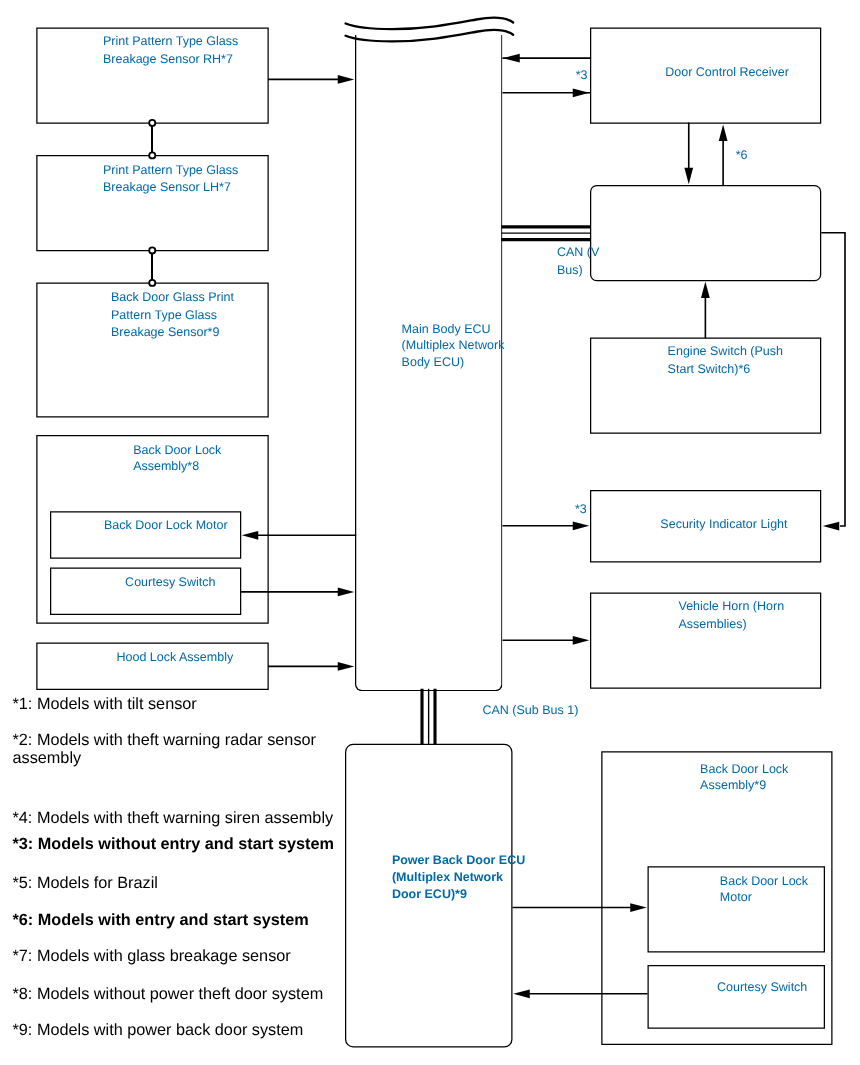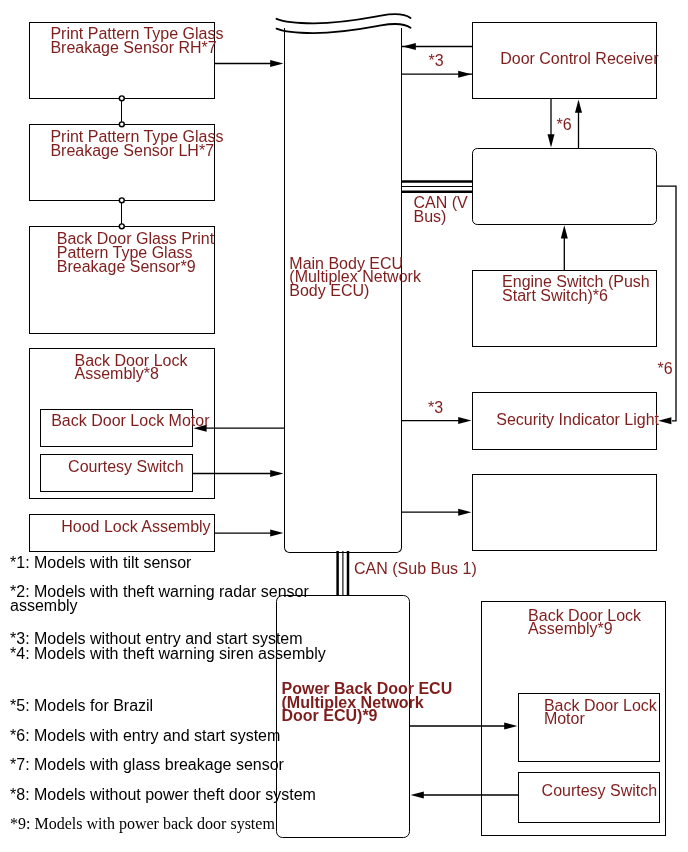--- a/index.html
+++ b/index.html
@@ -2,23 +2,23 @@
 <html><head>
 <meta charset="utf-8">
 <title>Multiplex Communication System Diagram</title>
 <style>
   html,body{margin:0;padding:0;background:#ffffff;}
   #page{position:relative;-webkit-font-smoothing:antialiased;width:688px;height:852px;background:#ffffff;
         font-family:"Liberation Sans", sans-serif;overflow:hidden;}
   #wires,#toplayer{position:absolute;left:0;top:0;width:688px;height:852px;}
   .box{position:absolute;box-sizing:border-box;border:1.4px solid #000;background:transparent;}
   .box.rounded{border-radius:5.3px;}
-  .txt{position:absolute;font-size:16px;line-height:13.7px;color:#7f1d1d;
-       white-space:pre;}
-  .note{position:absolute;font-size:16px;line-height:14.6px;color:#000;white-space:pre;}
+  .txt{position:absolute;font-size:10px;line-height:13.7px;color:#0369a1;
+       white-space:pre;margin-left:32px;}
+  .note{position:absolute;font-size:13px;line-height:14.6px;color:#000;white-space:pre;}
 </style>
 </head>
 <body>
 
 <div id="page">
 
 <svg id="wires" viewBox="0 0 688 852" width="688" height="852">
   <g stroke="#000" fill="none" stroke-width="1.3" shape-rendering="crispEdges">
 
     <line x1="121.8" y1="98.3" x2="121.8" y2="124.3"></line>
@@ -110,20 +110,22 @@
 <div class="box rounded" style="left:472px;top:148px;width:185px;height:77px;"></div>
 
 <div class="box" style="left:472px;top:270px;width:185px;height:77px;"></div>
 <div class="txt" style="left:502.1px;top:275.2px;">Engine Switch (Push
 Start Switch)*6</div>
 
 <div class="box" style="left:472px;top:392px;width:185px;height:58px;"></div>
 <div class="txt" style="left:496.3px;top:412.7px;">Security Indicator Light</div>
 
 <div class="box" style="left:472px;top:474px;width:185px;height:77px;"></div>
+<div class="txt" style="left:510.8px;top:479px;">Vehicle Horn (Horn
+Assemblies)</div>
 
 <div class="box" style="left:276px;top:595px;width:134px;height:243px;border-radius:6.5px;"></div>
 <div class="txt" style="left:281.5px;top:682px;font-weight:bold;">Power Back Door ECU
 (Multiplex Network
 Door ECU)*9</div>
 
 <div class="box" style="left:481px;top:601px;width:185px;height:235px;"></div>
 <div class="txt" style="left:528.1px;top:608.5px;">Back Door Lock
 Assembly*9</div>
 
@@ -139,27 +141,27 @@
 <div class="txt" style="left:354px;top:561.9px;">CAN (Sub Bus 1)</div>
 
 <div class="txt" style="left:428.5px;top:54.1px;">*3</div>
 <div class="txt" style="left:556.5px;top:117.6px;">*6</div>
 <div class="txt" style="left:428px;top:401.4px;">*3</div>
 <div class="txt" style="left:657.5px;top:361.5px;">*6</div>
 
 <div class="note" style="left:10px;top:556.3px;">*1: Models with tilt sensor</div>
 <div class="note" style="left:10px;top:584.8px;">*2: Models with theft warning radar sensor
 assembly</div>
-<div class="note" style="left:10px;top:632px;">*3: Models without entry and start system</div>
+<div class="note" style="left:10px;top:668px;font-weight:bold;">*3: Models without entry and start system</div>
 <div class="note" style="left:10px;top:647px;">*4: Models with theft warning siren assembly</div>
 <div class="note" style="left:10px;top:699.3px;text-align:center;">*5: Models for Brazil</div>
-<div class="note" style="left:10px;top:728.9px;">*6: Models with entry and start system</div>
+<div class="note" style="left:10px;top:728.9px;font-weight:bold;">*6: Models with entry and start system</div>
 <div class="note" style="left:10px;top:757.9px;">*7: Models with glass breakage sensor</div>
 <div class="note" style="left:10px;top:787.5px;">*8: Models without power theft door system</div>
-<div class="note" style="left:10px;top:817.2px;font-family:Liberation Serif, serif;">*9: Models with power back door system</div>
+<div class="note" style="left:10px;top:817.2px;">*9: Models with power back door system</div>
 
 <svg id="toplayer" viewBox="0 0 688 852" width="688" height="852">
   <g>
     <circle cx="121.8" cy="98.3" r="2.45" fill="#fff" stroke="#000" stroke-width="1.45"></circle>
     <circle cx="121.8" cy="124.3" r="2.45" fill="#fff" stroke="#000" stroke-width="1.45"></circle>
     <circle cx="121.8" cy="200.3" r="2.45" fill="#fff" stroke="#000" stroke-width="1.45"></circle>
     <circle cx="121.8" cy="226.3" r="2.45" fill="#fff" stroke="#000" stroke-width="1.45"></circle>
   </g>
 </svg>
 

